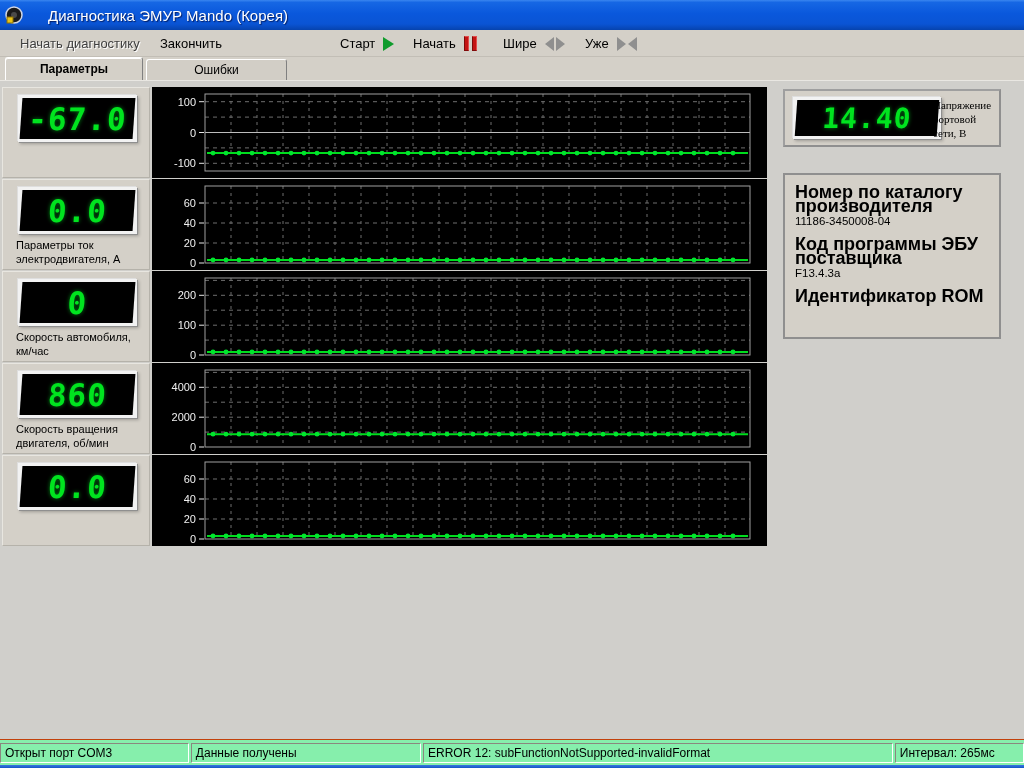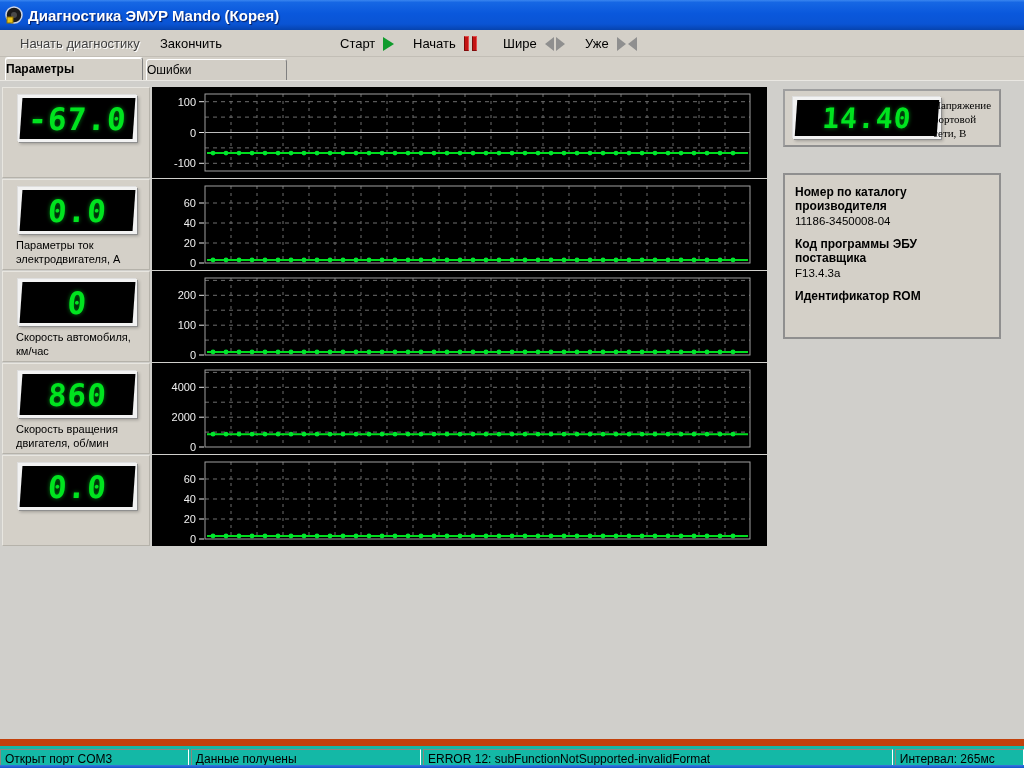--- a/index.html
+++ b/index.html
@@ -7,22 +7,22 @@
   body { font-family:"Liberation Sans", sans-serif; background:#d0cfcb; position:relative; }
 
   
   .titlebar {
     position:absolute; left:0; top:0; width:1024px; height:30px;
     background:linear-gradient(180deg,#3a86f0 0%,#1667e4 8%,#0a58dc 45%,#0a54d4 80%,#0643ae 100%);
     display:flex; align-items:center; padding-left:5px;
   }
   .titlebar .app-icon { width:18px; height:18px; margin-right:5px; flex:0 0 auto; }
   .titlebar .title-text {
-    color:#fff; font-weight:bold; font-size:15px;
-    text-shadow:1px 1px 1px rgba(0,0,40,.65); white-space:nowrap;
+    color:#fff; font-weight:normal; font-size:15px;
+    text-shadow:1px 1px 1px rgba(0,0,40,.65); white-space:nowrap;margin-left:20px;
   }
 
   
   .toolbar {
     position:absolute; left:0; top:30px; width:1024px; height:27px;
     background:#d4d0c8; border-bottom:1px solid #c2beb6;
   }
   .tb-item { position:absolute; top:3px; height:21px; display:flex; align-items:center;
     font-size:13px; color:#000; cursor:default; background:transparent; border:none; }
   .tb-item.disabled { color:#404040; text-shadow:1px 1px 0 #ffffff; }
@@ -33,21 +33,21 @@
   .pause-icon i { display:block; width:5px; height:15px; background:#c41414; border:1px solid #7e0a0a; border-right-color:#e24d4d; border-top-color:#e24d4d; }
   .tri-left-gray  { border-right:9px solid #8f8f8f; border-top:7px solid transparent; border-bottom:7px solid transparent; }
   .tri-right-gray { border-left:9px solid #8f8f8f; border-top:7px solid transparent; border-bottom:7px solid transparent; }
   .arrow-pair { display:inline-flex; gap:2px; }
 
   
   .tabbar { position:absolute; left:0; top:57px; width:1024px; height:23px; background:#d4d0c8; }
   .tab { position:absolute; text-align:center; font-size:12px;
     background:#d4d0c8; border:1px solid #808080; border-bottom:none;
     border-top:1px solid #ffffff; border-left:1px solid #ffffff;
-    border-radius:3px 3px 0 0; display:flex; align-items:center; cursor:default; }
+    border-radius:3px 3px 0 0; display:flex; align-items:center; justify-content:center; cursor:default; }
   .tab.active { left:5px; top:0; width:138px; height:23px; font-weight:bold; z-index:3;
     box-shadow:inset 0 1px 0 #fff; }
   .tab.inactive { left:146px; top:2px; width:141px; height:21px; background:#d2cec6; z-index:1; }
 
   
   .content {
     position:absolute; left:0; top:80px; width:1024px; height:659px;
     background:#d0cfcb; border-top:1px solid #e9e7e2;
   }
   .rows { position:absolute; left:2px; top:6px; display:flex; flex-direction:column; gap:1px; }
@@ -75,26 +75,26 @@
   .voltage-panel { position:absolute; left:783px; top:8px; width:218px; height:58px;
     background:#d4d0c8; border:2px solid #8f8f8f; border-top-color:#9f9f9f; border-left-color:#9f9f9f; }
   .voltage-panel .lcd-bezel { position:absolute; left:8px; top:6px; width:148px; height:42px; }
   .voltage-panel .lcd-value { font-size:28px; }
   .voltage-label { position:absolute; left:148px; top:7px; width:50px;
     font-size:11px; line-height:14px; color:#000;font-family:Liberation Serif, serif; }
 
   .info-box { position:absolute; left:783px; top:92px; width:218px; height:166px;
     background:#d4d0c8; border:2px solid #8f8f8f; padding:10px 10px 0 10px; }
   .info-item { margin-bottom:9px; }
-  .info-item .info-title { font-size:12px; font-weight:bold; color:#000; line-height:14px; }
+  .info-item .info-title { font-size:18px; font-weight:bold; color:#000; line-height:14px; }
   .info-item .info-value { font-size:11.5px; color:#000; line-height:14px; margin-top:1px; }
 
   
   .statusbar { position:absolute; left:0; top:739px; width:1024px; height:26px;
-    background:#14b8a6; border-top:7px solid #c2410c; padding-top:3px;
+    background:#86efac; border-top:1px solid #c2410c; padding-top:3px;
     display:flex; gap:2px; }
   .status-cell { height:20px; border:1px solid; border-color:#8a887f #ffffff #ffffff #8a887f;
     font-size:12px; color:#000; padding:2px 0 0 4px; overflow:hidden; white-space:nowrap; }
   .status-cell:nth-child(1){ width:196px; }
   .status-cell:nth-child(2){ width:239px; }
   .status-cell:nth-child(3){ width:488px; }
   .status-cell:nth-child(4){ width:134px; }
 
   .taskbar-strip { position:absolute; left:0; top:765px; width:1024px; height:3px;
     background:linear-gradient(180deg,#3a77e0,#1354c8); }

